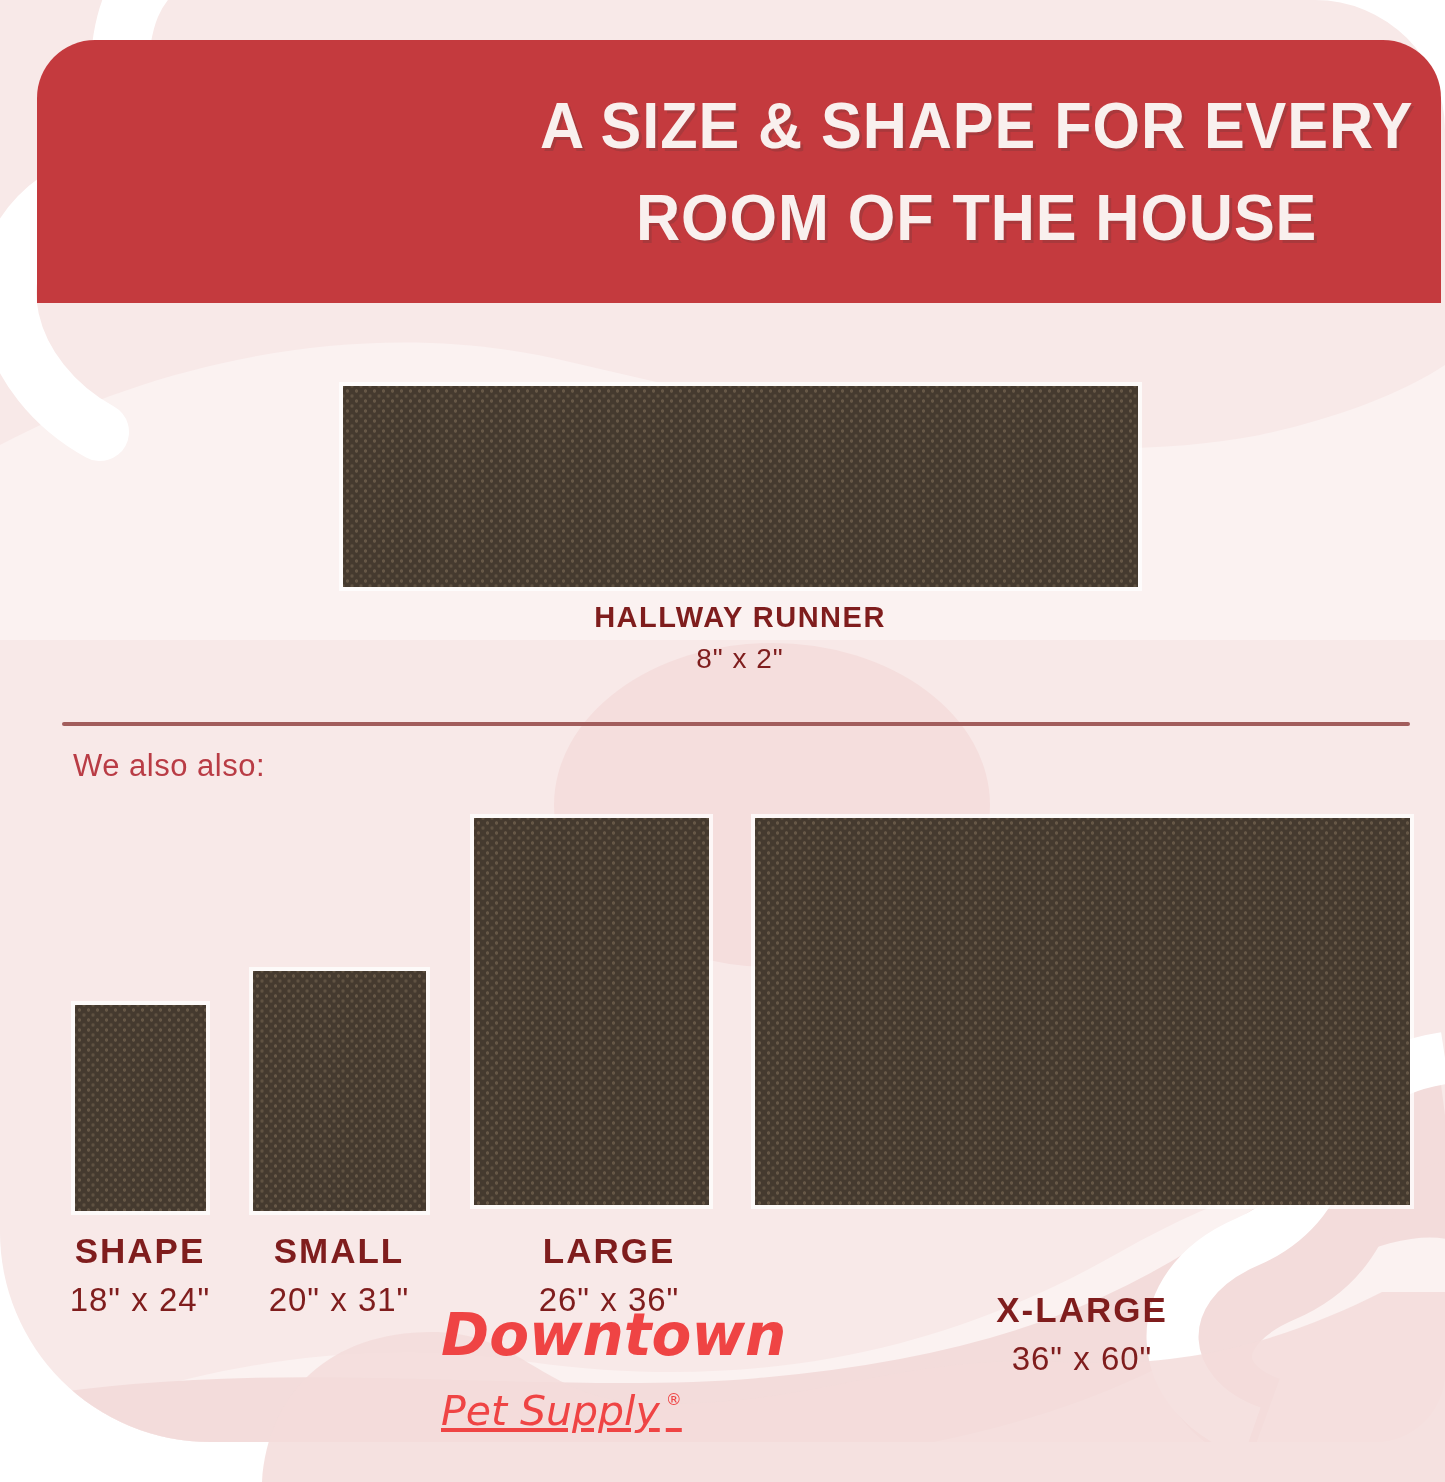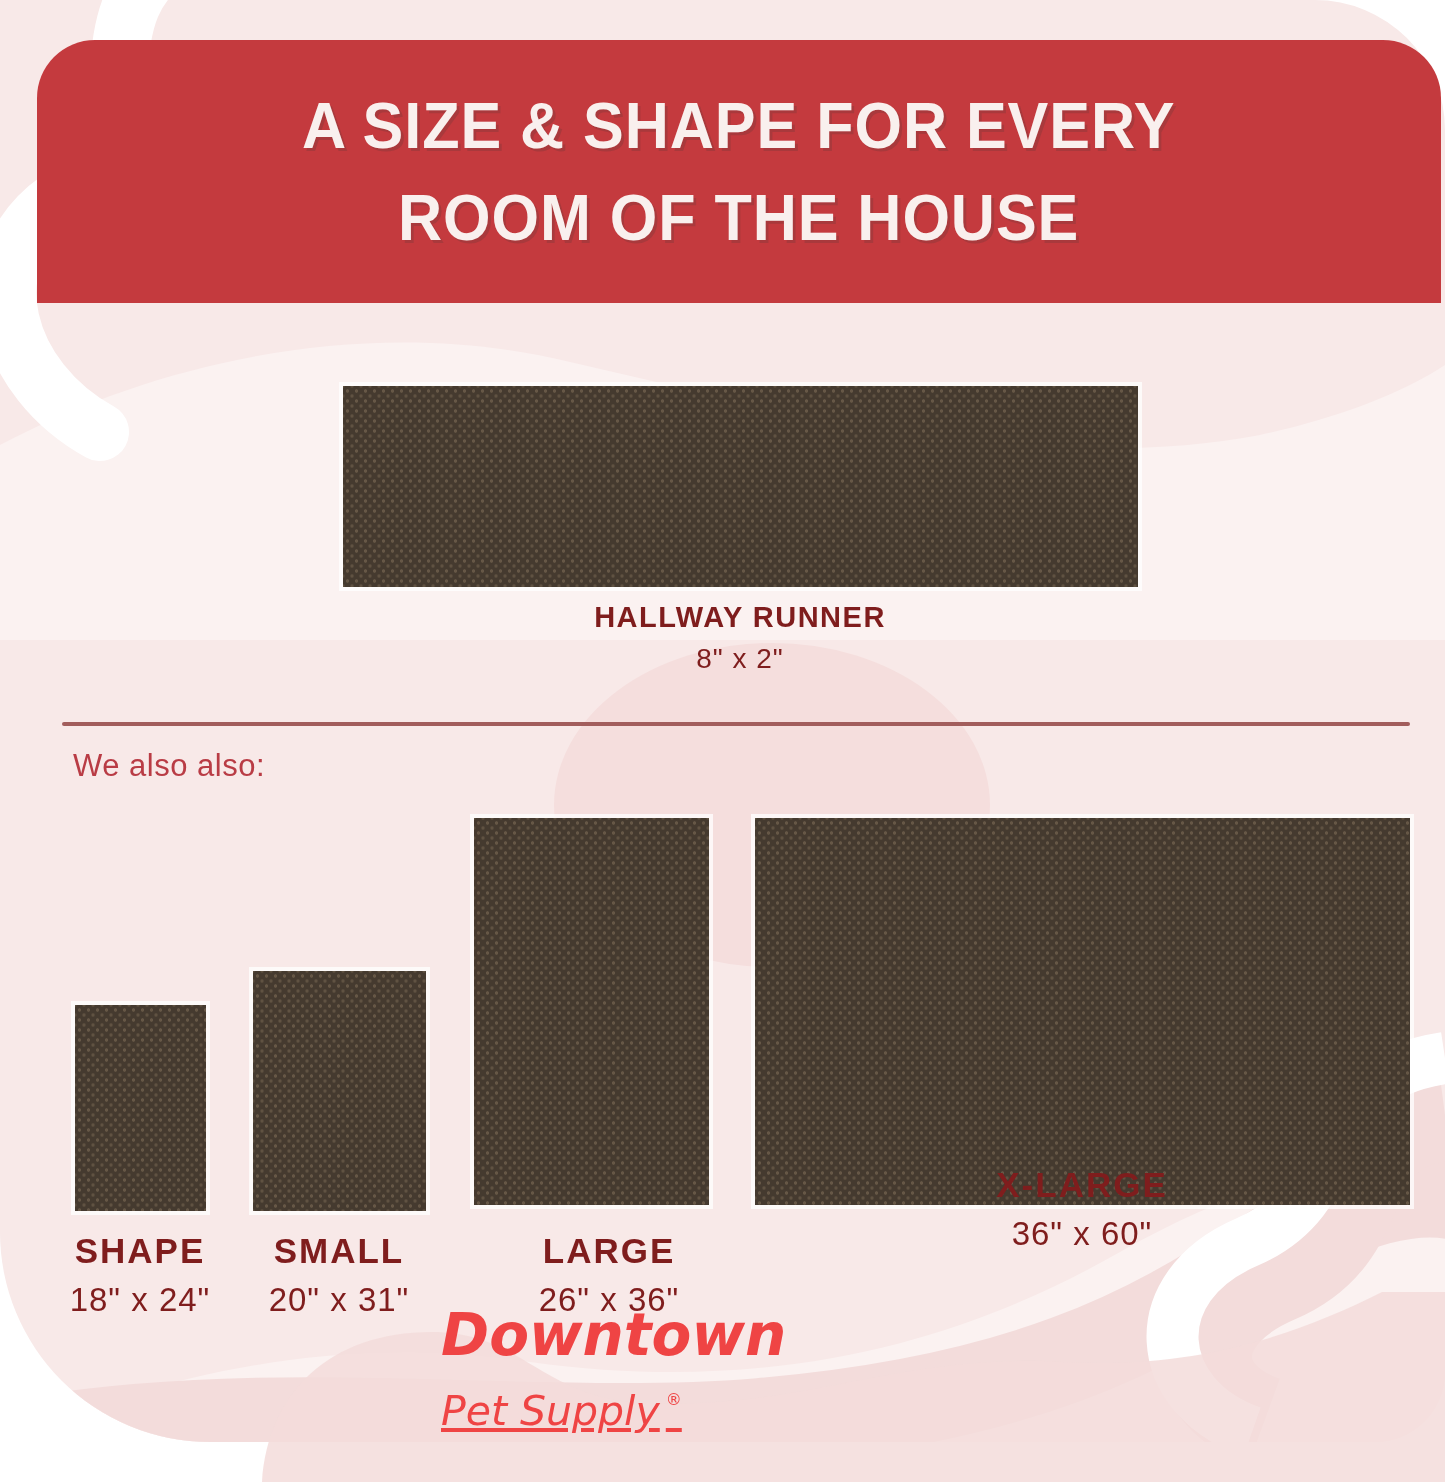--- a/index.html
+++ b/index.html
@@ -23,21 +23,21 @@
   .pink-layer svg { display: block; }
   .blob-layer { position: absolute; left: 0; top: 0; width: 1445px; height: 1482px; z-index: 1; pointer-events: none; }
 
   
   .banner {
     position: absolute; left: 37px; top: 40px;
     width: 1404px; height: 263px;
     background: #c43a3e;
     border-radius: 58px 58px 0 0;
     display: flex; flex-direction: column;
-    justify-content: center; align-items: center;
+    justify-content: center; align-items: flex-end;
     z-index: 2;
   }
   .banner-title { transform: scaleX(0.94); text-align: center; }
   .banner-line {
     font-size: 65px; font-weight: 700; letter-spacing: 1px;
     line-height: 92px; color: #f9f0ee;
     text-shadow: 3px 3px 0 rgba(105,55,55,0.30);
     white-space: nowrap;
   }
 
@@ -62,21 +62,21 @@
   
   .label-group { position: absolute; text-align: center; color: #7f1d1d; z-index: 2; }
   .runner-label { left: 540px; top: 601px; width: 400px; }
   .runner-label .mat-name { font-size: 29px; letter-spacing: 1.5px; }
   .runner-label .mat-size { font-size: 28px; margin-top: 9px; }
   .mat-name { font-weight: 700; font-size: 35px; letter-spacing: 2px; white-space: nowrap; }
   .mat-size { font-weight: 400; font-size: 33px; letter-spacing: 1px; margin-top: 10px; white-space: nowrap; }
   .lbl-small  { left: 10px;  top: 1231px; width: 260px; }
   .lbl-medium { left: 209px; top: 1231px; width: 260px; }
   .lbl-large  { left: 479px; top: 1231px; width: 260px; }
-  .lbl-xlarge { left: 952px; top: 1165px; width: 260px; }
+  .lbl-xlarge { left: 952px; top: 1290px; width: 260px; }
 
   
   .divider {
     position: absolute; left: 62px; top: 722px;
     width: 1348px; height: 4px;
     background: #a25d5c; border-radius: 2px; z-index: 2;
   }
   .also-make {
     position: absolute; left: 73px; top: 748px;
     font-size: 31px; color: #b93c45; letter-spacing: 0.5px; z-index: 2;

